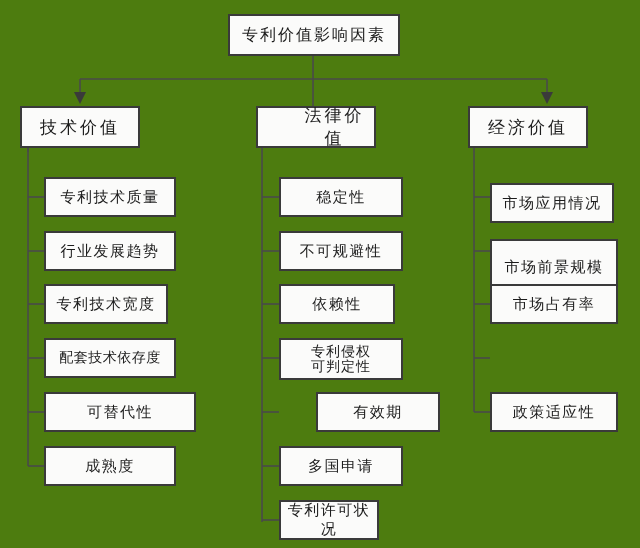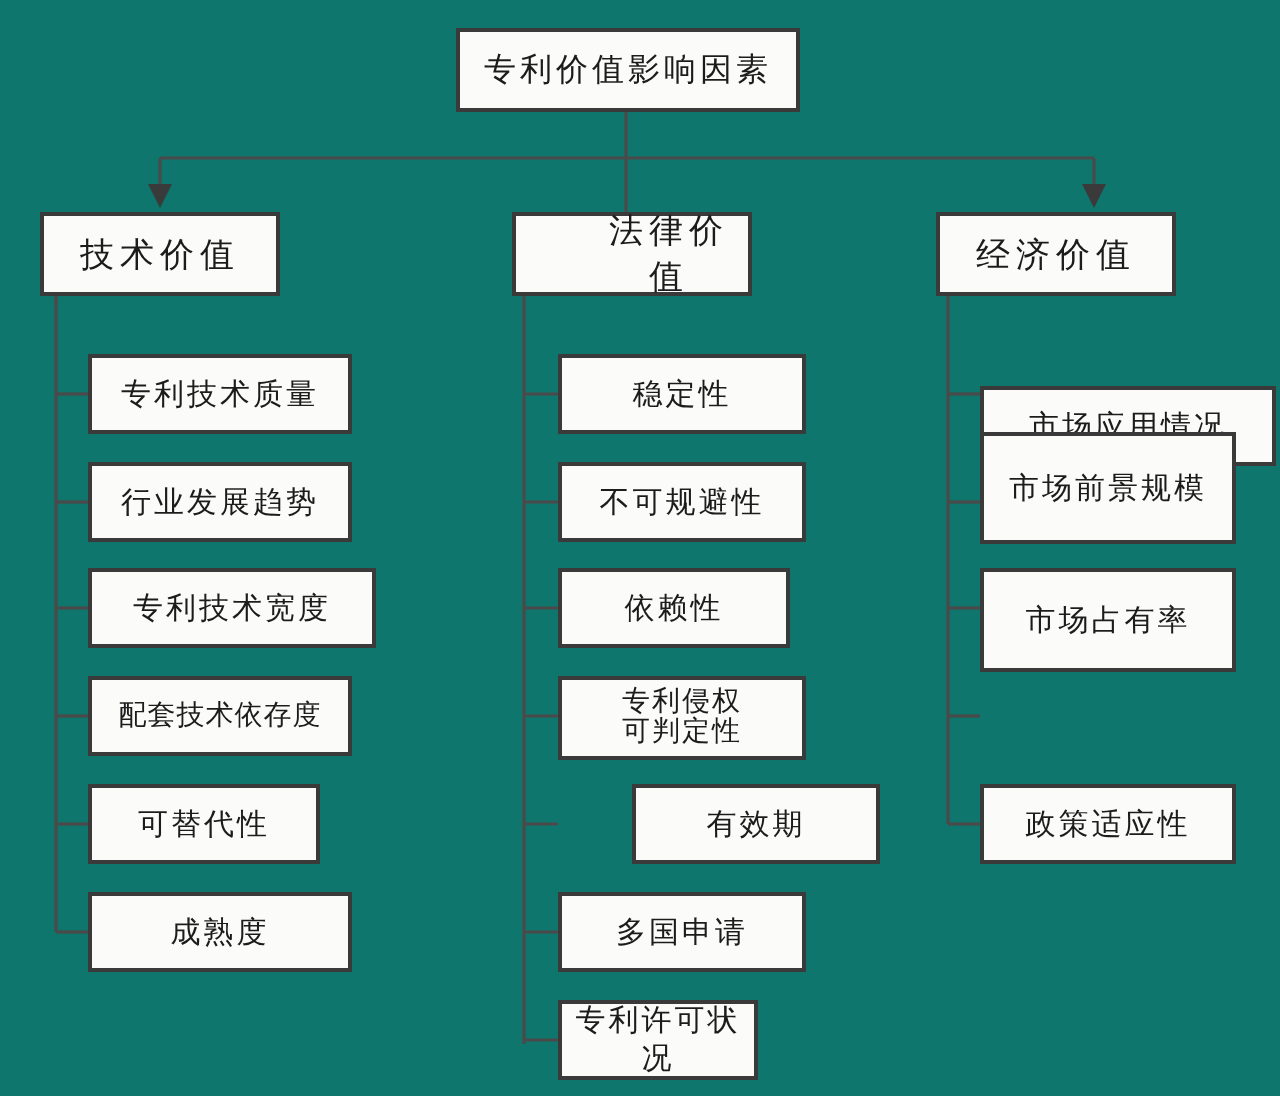--- a/index.html
+++ b/index.html
@@ -8,21 +8,21 @@
     padding: 0;
     background: #ffffff;
   }
   body {
     font-family: "DejaVu Sans", "Liberation Sans", sans-serif;
   }
   #diagram-root {
     position: relative;
     width: 640px;
     height: 548px;
-    background: #0f766e;
+    background: #4d7c0f;
     overflow: hidden;
   }
   #svg-connectors {
     position: absolute;
     left: 0;
     top: 0;
     width: 640px;
     height: 548px;
     pointer-events: none;
   }
@@ -136,27 +136,27 @@
   <div class="node node-branch" style="left:468px; top:106px; width:120px; height:42px;">
     <span class="branch-text">经济价值</span>
   </div>
 
   <div class="node node-leaf" style="left:44px; top:177px; width:132px; height:40px;">
     <span class="leaf-text">专利技术质量</span>
   </div>
   <div class="node node-leaf" style="left:44px; top:231px; width:132px; height:40px;">
     <span class="leaf-text">行业发展趋势</span>
   </div>
-  <div class="node node-leaf" style="left:44px; top:284px; width:144px; height:40px;">
+  <div class="node node-leaf" style="left:44px; top:284px; width:124px; height:40px;">
     <span class="leaf-text">专利技术宽度</span>
   </div>
   <div class="node node-leaf" style="left:44px; top:338px; width:132px; height:40px; font-size:14px; letter-spacing:0.5px;">
     <span class="leaf-text">配套技术依存度</span>
   </div>
-  <div class="node node-leaf" style="left:44px; top:392px; width:116px; height:40px;">
+  <div class="node node-leaf" style="left:44px; top:392px; width:152px; height:40px;">
     <span class="leaf-text">可替代性</span>
   </div>
   <div class="node node-leaf" style="left:44px; top:446px; width:132px; height:40px;">
     <span class="leaf-text">成熟度</span>
   </div>
 
   <div class="node node-leaf" style="left:279px; top:177px; width:124px; height:40px;">
     <span class="leaf-text">稳定性</span>
   </div>
   <div class="node node-leaf" style="left:279px; top:231px; width:124px; height:40px;">
@@ -172,26 +172,26 @@
   <div class="node node-leaf" style="left:279px; top:392px; width:124px; height:40px;margin-left:37px;">
     <span class="leaf-text">有效期</span>
   </div>
   <div class="node node-leaf" style="left:279px; top:446px; width:124px; height:40px;">
     <span class="leaf-text">多国申请</span>
   </div>
   <div class="node node-leaf" style="left:279px; top:500px; width:100px; height:40px;">
     <span class="leaf-text">专利许可状况</span>
   </div>
 
-  <div class="node node-leaf" style="left:490px; top:193px; width:148px; height:40px;">
+  <div class="node node-leaf" style="left:490px; top:183px; width:124px; height:40px;">
     <span class="leaf-text">市场应用情况</span>
   </div>
-  <div class="node node-leaf" style="left:490px; top:216px; width:128px; height:56px;">
+  <div class="node node-leaf" style="left:490px; top:239px; width:128px; height:56px;">
     <span class="leaf-text">市场前景规模</span>
   </div>
-  <div class="node node-leaf" style="left:490px; top:284px; width:128px; height:52px;">
+  <div class="node node-leaf" style="left:490px; top:284px; width:128px; height:40px;">
     <span class="leaf-text">市场占有率</span>
   </div>
   <div class="node node-leaf" style="left:490px; top:392px; width:128px; height:40px;">
     <span class="leaf-text">政策适应性</span>
   </div>
 
 </div>
 
 </body></html>

